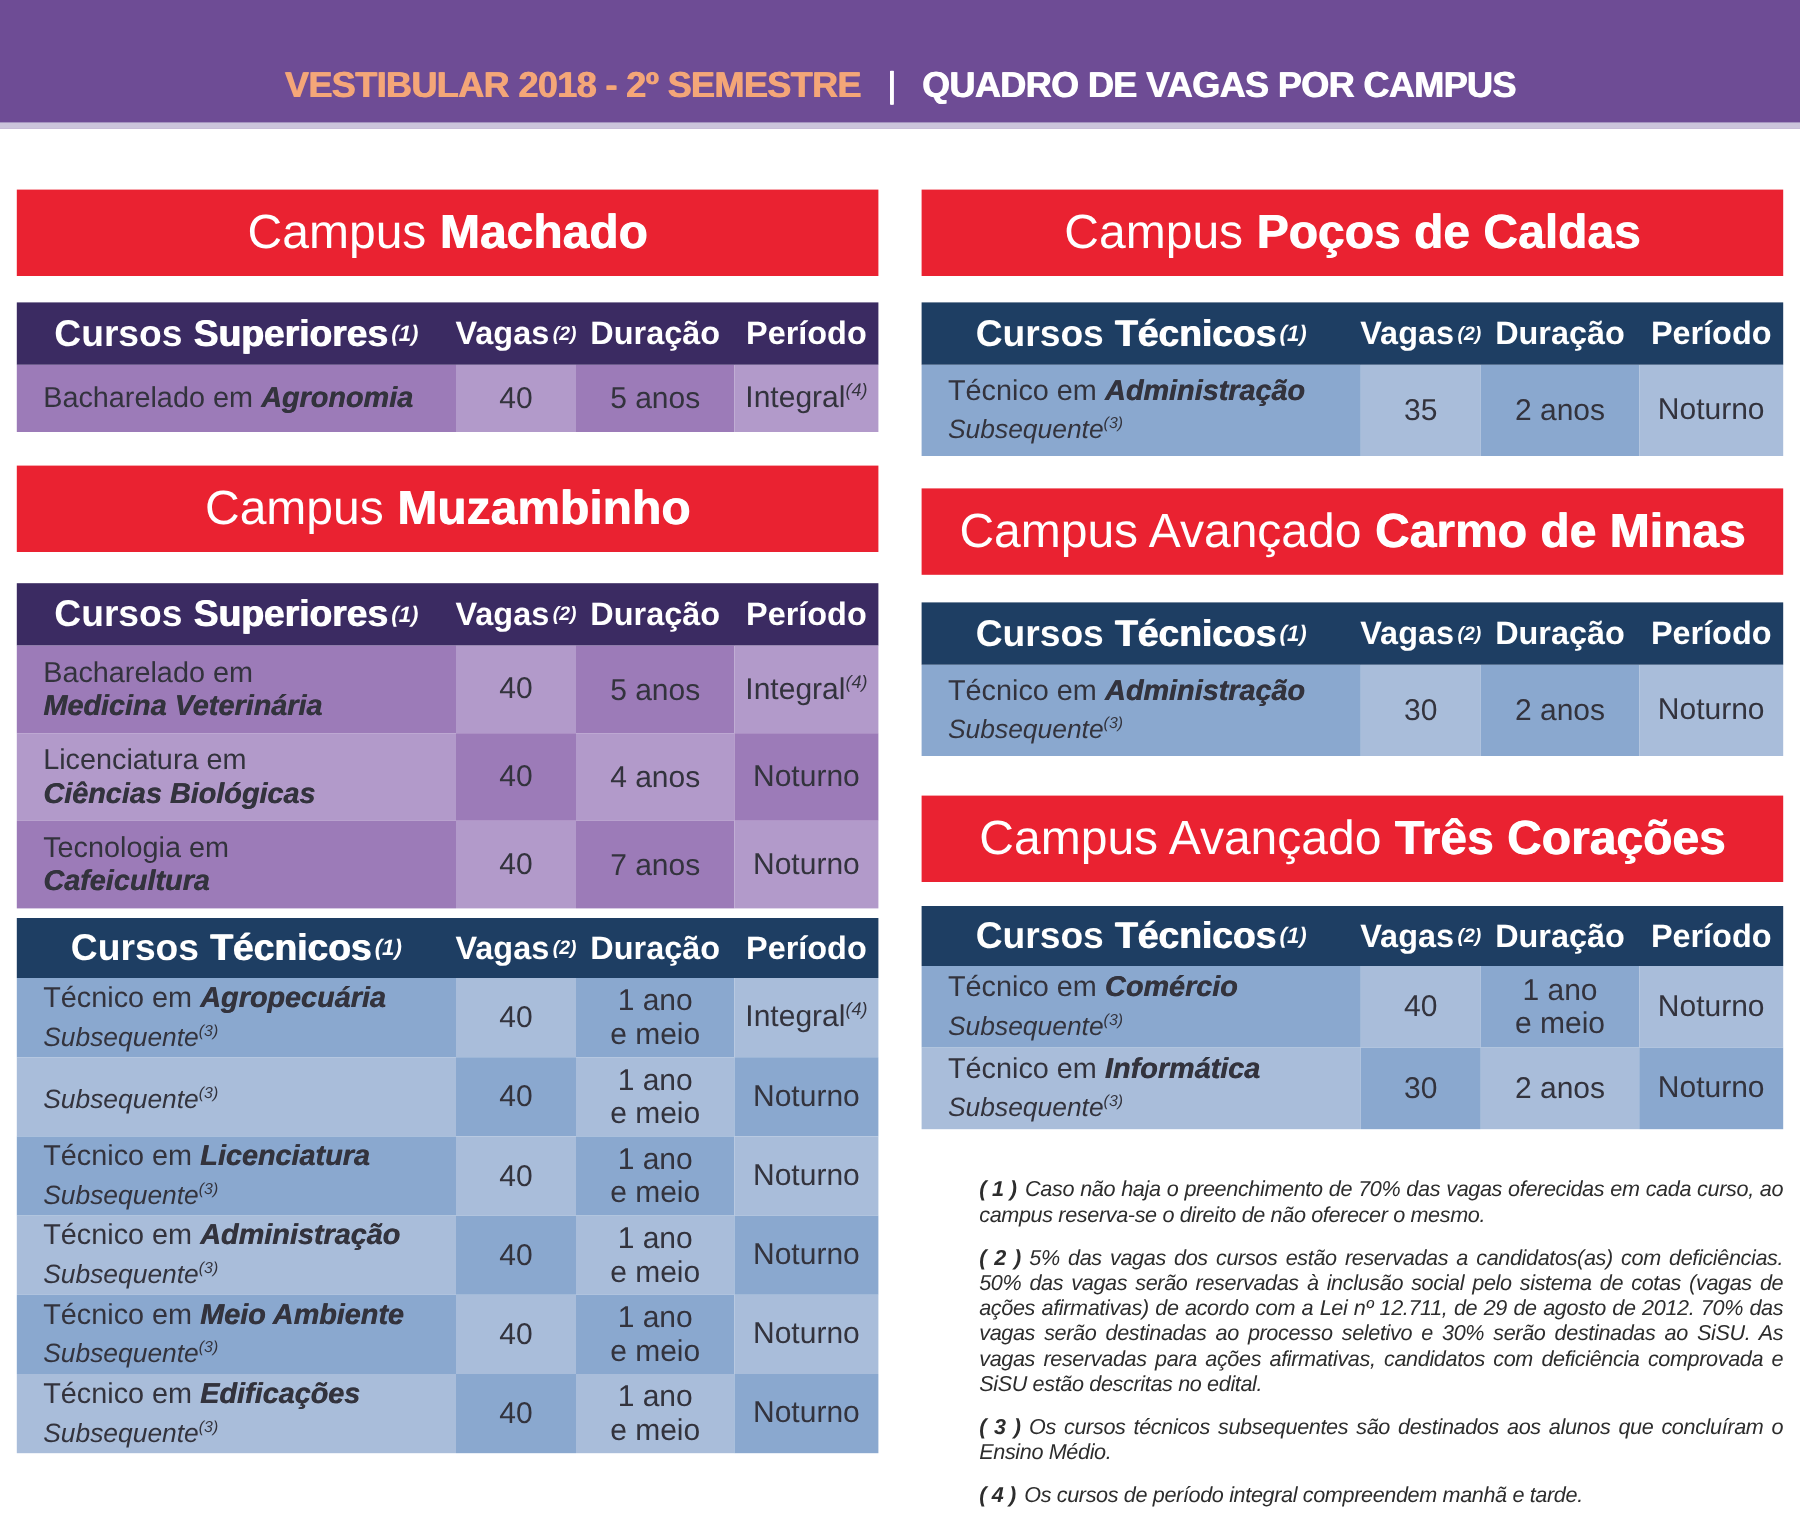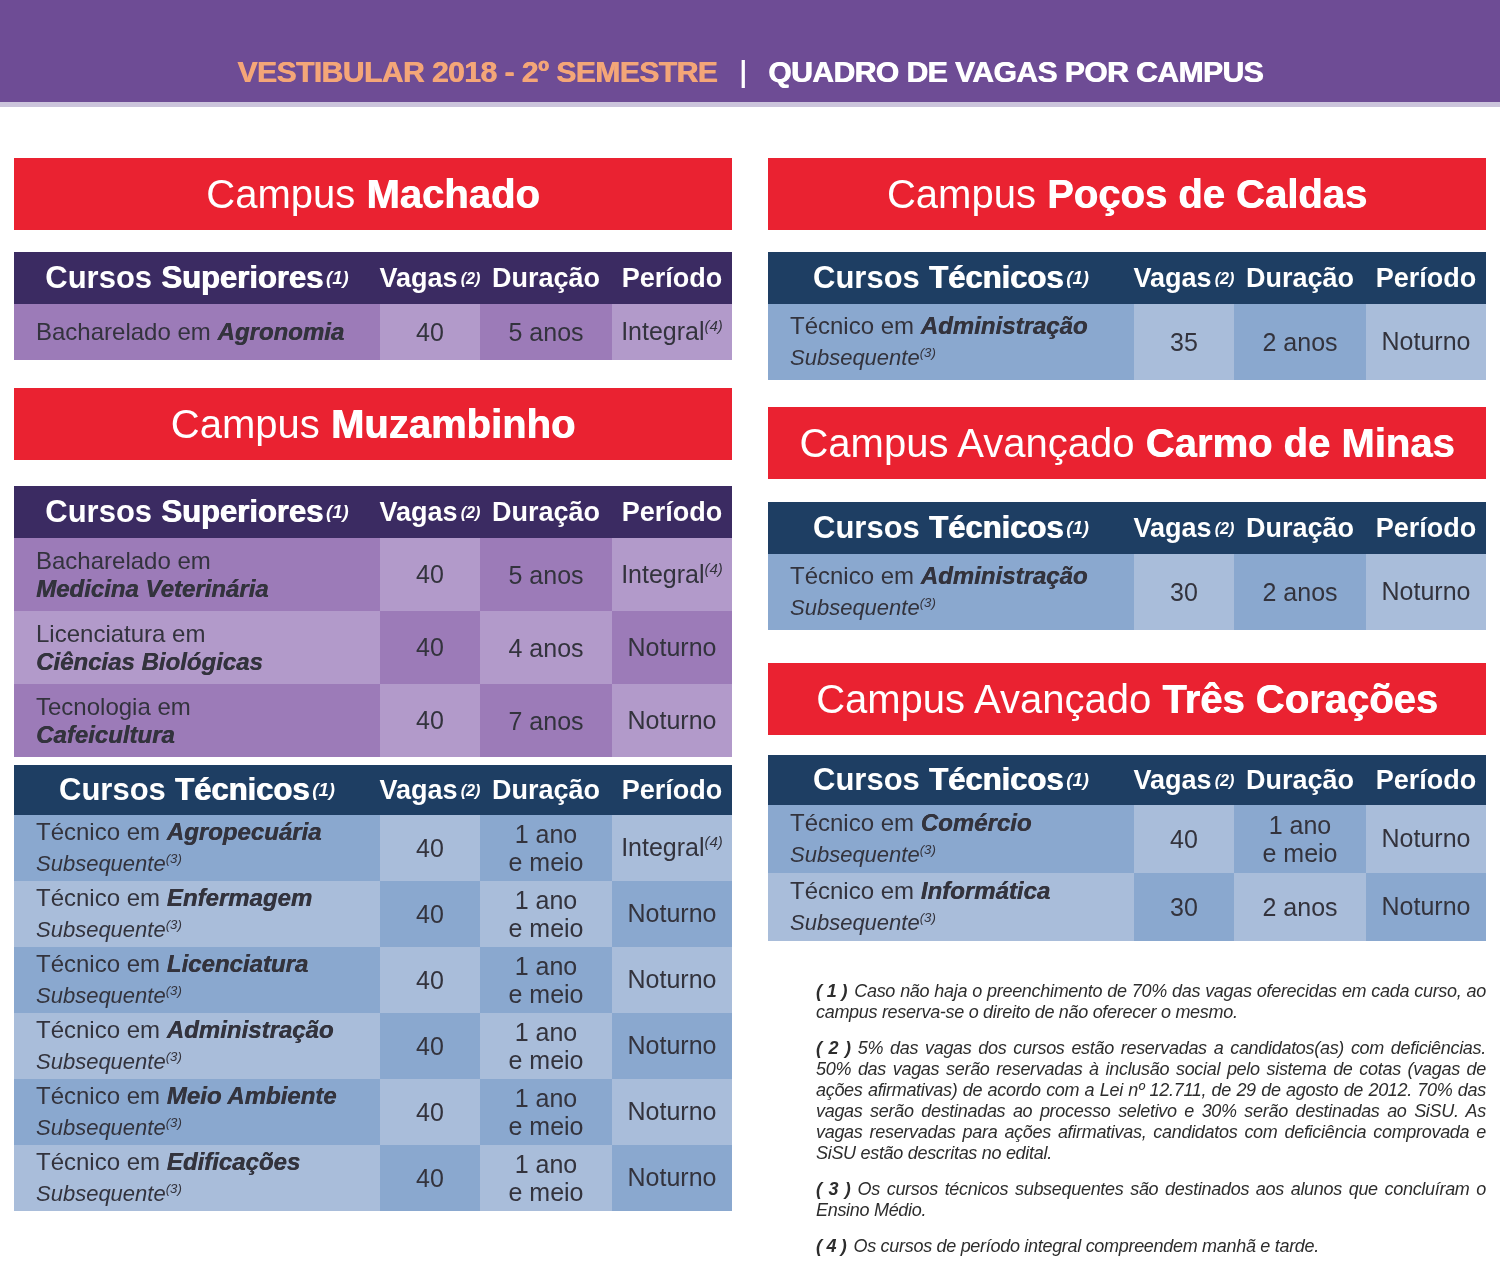--- a/index.html
+++ b/index.html
@@ -193,21 +193,20 @@
             <div class="cell val">40</div>
             <div class="cell val pre">1 ano
 e meio</div>
             <div class="cell val">
               <span><span>Integral</span><i class="csup">(4)</i></span>
             </div>
           </div>
 
           <div class="row">
             <div class="cell course">
-              <span><span>Técnico em </span><span class="bi">Enfermagem</span></span>
               <span class="l2"><span>Subsequente</span><i class="csup">(3)</i></span>
             </div>
             <div class="cell val">40</div>
             <div class="cell val pre">1 ano
 e meio</div>
             <div class="cell val">
               <span><span>Noturno</span><i class="csup"></i></span>
             </div>
           </div>
 

